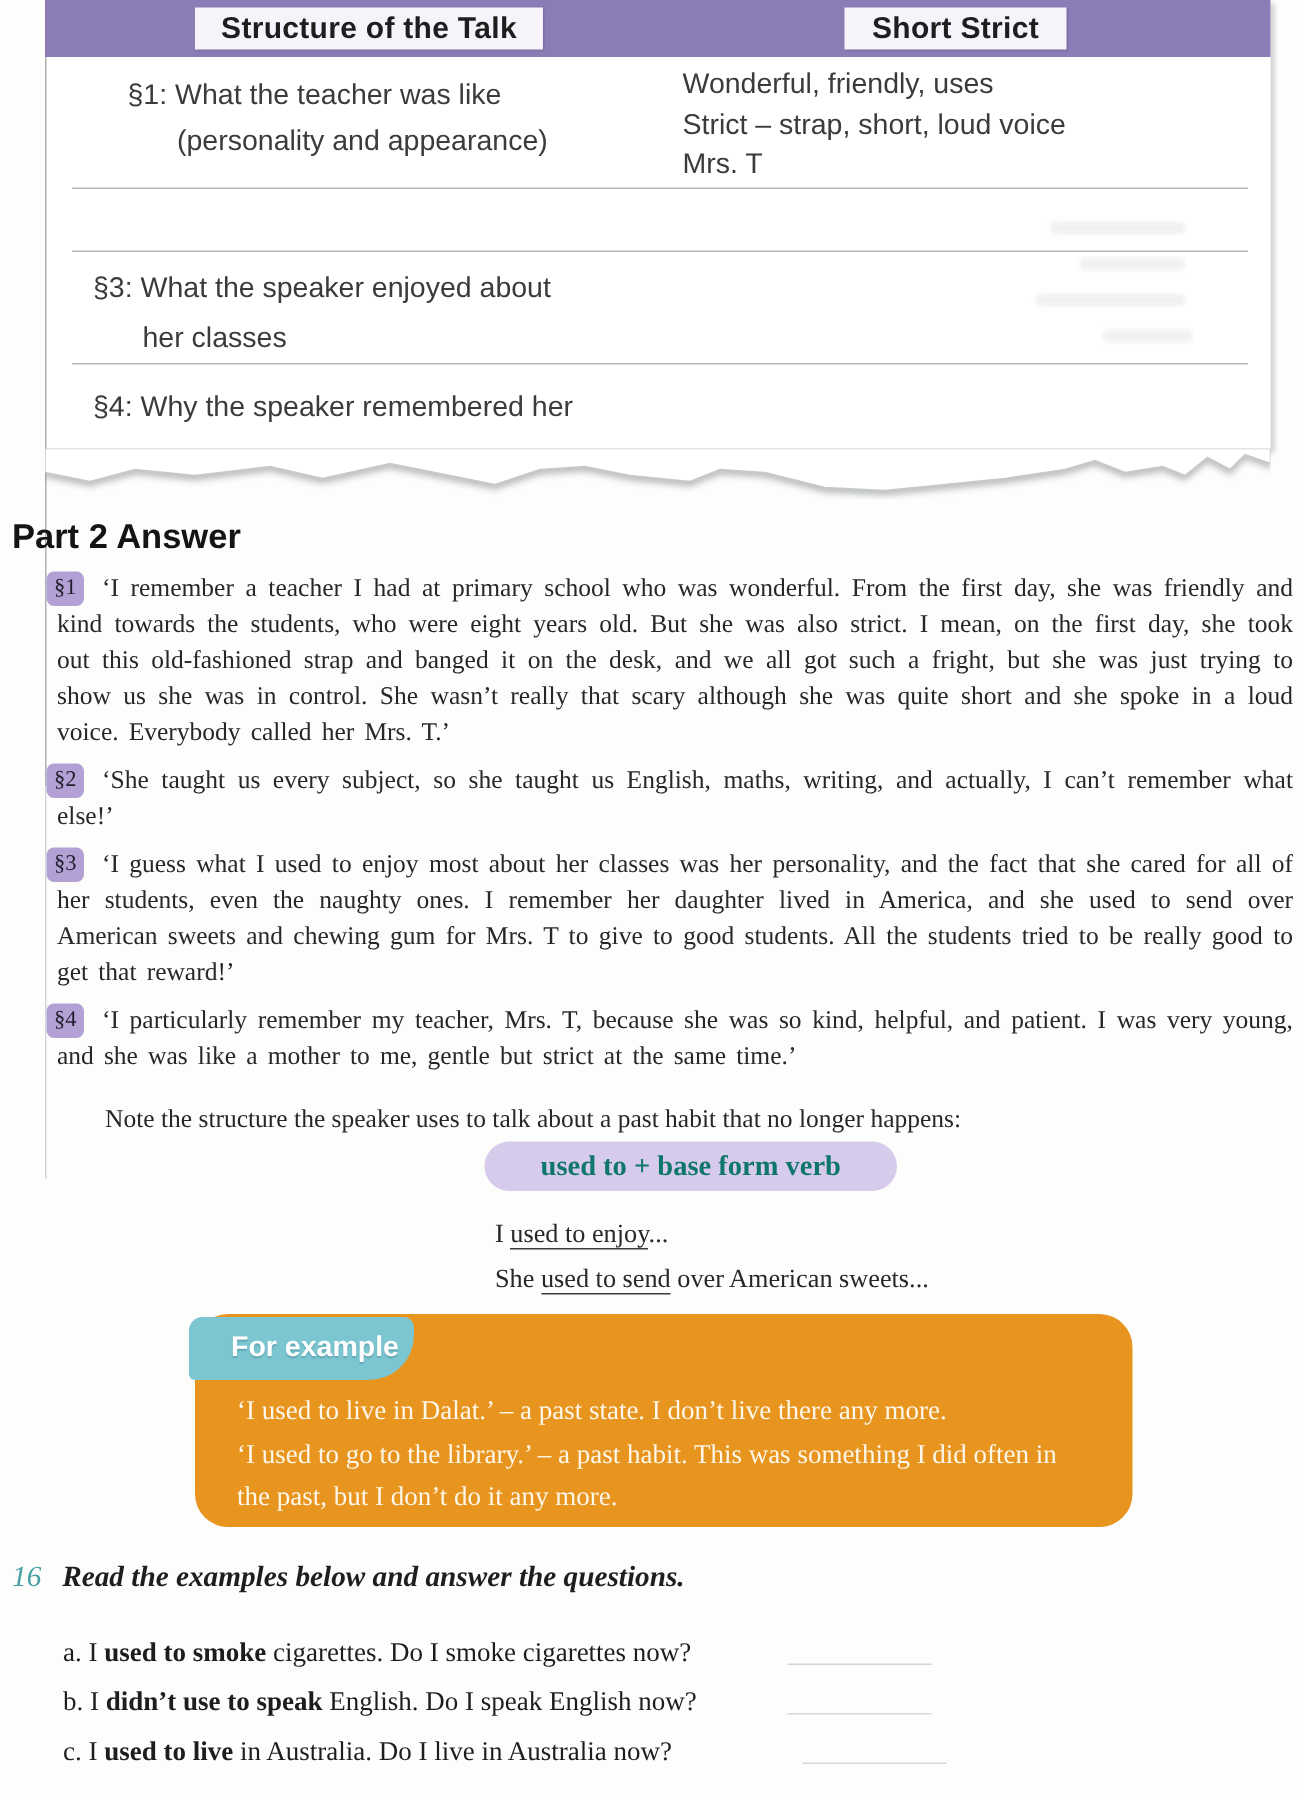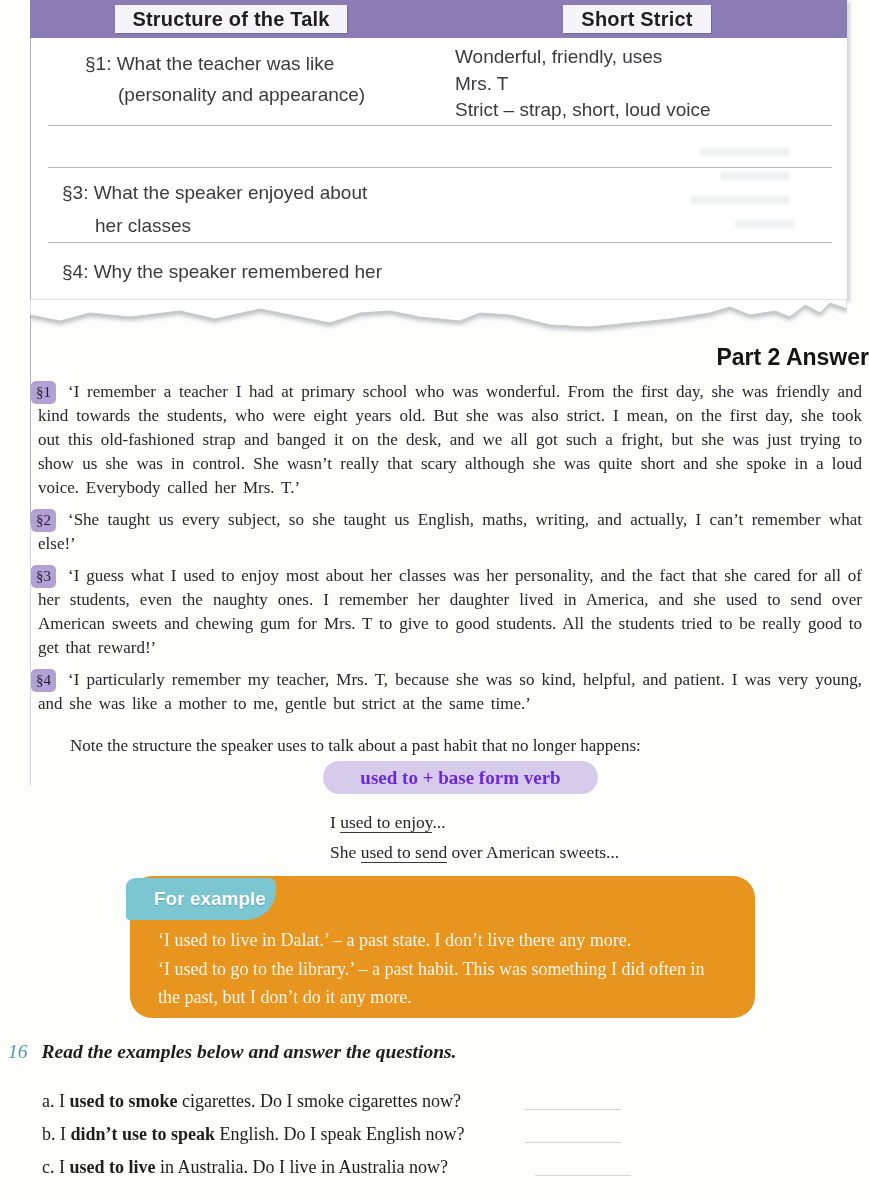--- a/index.html
+++ b/index.html
@@ -7,21 +7,21 @@
         font-family:"Liberation Serif", serif;color:#26262a;}
 
   
   .paper{position:absolute;left:30px;top:0;width:817px;height:300px;background:#ffffff;
          box-shadow:3px 2px 3px rgba(140,140,150,.35);}
   .header-bar{position:absolute;left:0;top:0;width:817px;height:38px;background:#8c7cb6;}
   .header-label{position:absolute;top:5px;height:28px;background:#f6f3fa;
                 font-family:"Liberation Sans", sans-serif;font-weight:bold;font-size:20px;color:#1e1e1e;
                 display:flex;align-items:center;justify-content:center;letter-spacing:.2px;
                 box-shadow:1px 1px 1px rgba(90,80,120,.35);}
-  .hl-left{left:85px;width:232px;}
+  .hl-left{left:100px;width:232px;}
   .hl-right{left:533px;width:148px;}
 
   .tline{position:absolute;background:#b4b7ba;}
   .v-left{left:18px;top:38px;width:1px;height:262px;background:#adb0b3;}
   .v-mid{left:402px;top:38px;width:1px;height:262px;background:#adb0b3;}
   .v-right{left:801px;top:38px;width:1px;height:262px;background:#d3d6d8;}
   .hsep{left:18px;width:784px;height:1px;}
   .hsep1{position:absolute;top:125px;}
   .hsep2{position:absolute;top:167px;}
   .hsep3{position:absolute;top:242px;}
@@ -38,29 +38,29 @@
   .r4{left:32px;top:256px;}
 
   .bleed{position:absolute;background:#8d949c;opacity:.13;filter:blur(1.5px);border-radius:3px;}
 
   .torn{position:absolute;left:30px;top:299px;width:817px;height:34px;}
   .torn polygon{filter:drop-shadow(0 3px 2px rgba(110,115,120,.45));}
 
   
   .content{position:absolute;left:0;top:343px;width:869px;}
   .part2{margin:0 0 9px 8px;font-family:"Liberation Sans", sans-serif;font-size:23px;font-weight:bold;
-         color:#141414;line-height:28px;text-align:right;}
+         color:#141414;line-height:28px;}
   .para{position:relative;margin:0 7px 8px 38px;text-align:justify;font-size:17px;line-height:24px;
         word-spacing:2.5px;text-indent:30px;color:#27272b;}
   .badge{position:absolute;left:-7px;top:1px;width:25px;height:23px;background:#b3a1d5;border-radius:5px;
          text-align:center;line-height:23px;font-size:15px;color:#1f1f2e;text-indent:0;}
 
   .note-intro{margin:20px 7px 0 38px;text-indent:32px;font-size:17px;color:#27272b;}
   .pill{margin:5px 0 0 323px;width:275px;height:33px;background:#d7cbec;border-radius:17px;
-        display:flex;align-items:center;justify-content:center;font-weight:bold;font-size:19px;color:#6d28d9;}
+        display:flex;align-items:center;justify-content:center;font-weight:bold;font-size:19px;color:#0f766e;}
   .usage{margin:13px 0 0 330px;font-size:17.5px;line-height:30px;color:#27272b;}
   .usage .ul{border-bottom:1px solid #3a3a3a;}
 
   
   .exbox{position:relative;margin:9px 0 0 130px;width:625px;height:142px;background:#e8951f;
          border-radius:22px;box-sizing:border-box;padding:50px 35px 0 28px;
          font-size:18px;line-height:28.5px;color:#fdf7ea;}
   .extab{position:absolute;left:-4px;top:2px;width:150px;height:42px;background:#7cc6d2;
          border-radius:9px 7px 30px 4px;box-sizing:border-box;padding:7px 0 0 28px;
          font-family:"Liberation Sans", sans-serif;font-weight:bold;font-size:19px;color:#ffffff;
@@ -92,22 +92,22 @@
     <div class="tline hsep hsep1"></div>
     <div class="tline hsep hsep2"></div>
     <div class="tline hsep hsep3"></div>
 
     <div class="cell r1">
       <span>§1: What the teacher was like</span>
       <span class="l2">(personality and appearance)</span>
     </div>
     <div class="notes-cell">
       <span>Wonderful, friendly, uses</span>
+      <span>Strict – strap, short, loud voice</span>
       <span>Mrs. T</span>
-      <span>Strict – strap, short, loud voice</span>
     </div>
     <div class="cell r3">
       <span>§3: What the speaker enjoyed about</span>
       <span class="l2">her classes</span>
     </div>
     <div class="cell r4">
       <span>§4: Why the speaker remembered her</span>
     </div>
 
     <div class="bleed" style="left:670px;top:148px;width:90px;height:8px;"></div>

